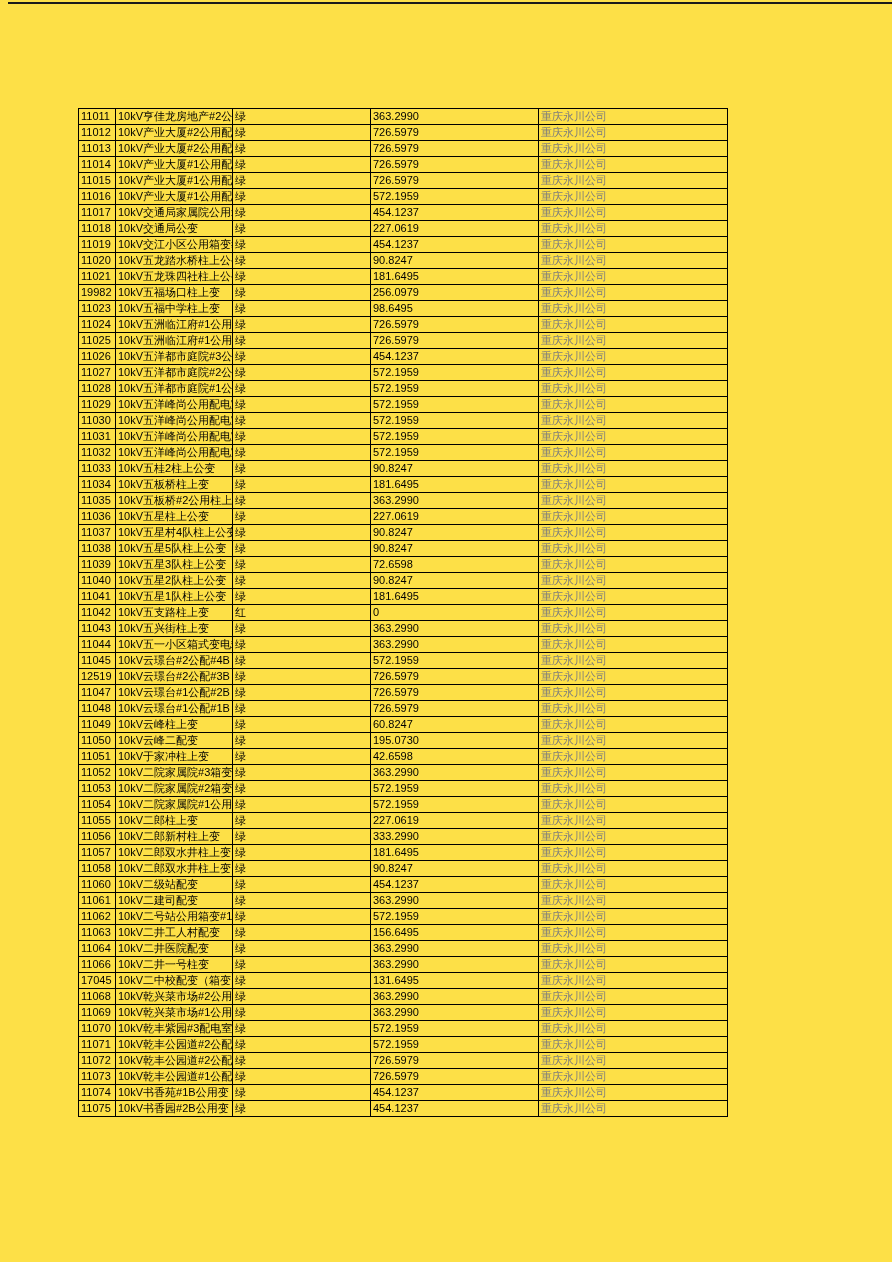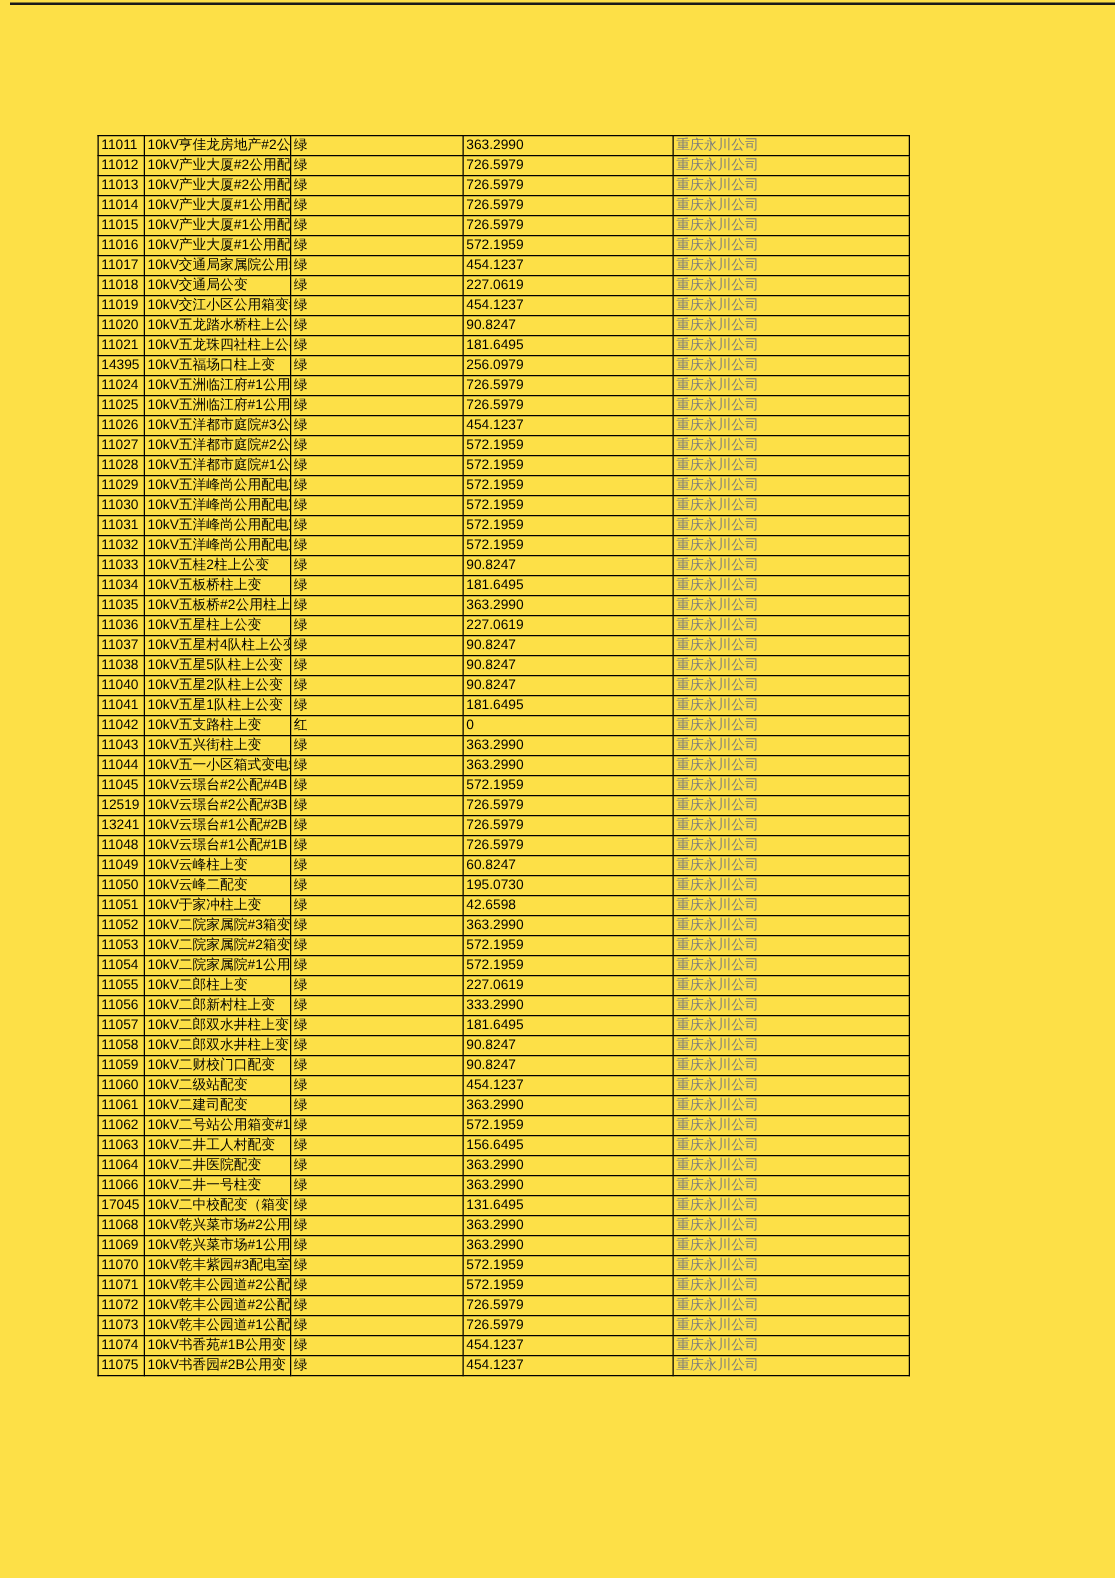--- a/index.html
+++ b/index.html
@@ -133,24 +133,31 @@
           <td class="col-company">重庆永川公司</td>
         </tr>
         <tr>
           <td class="col-id">11021</td>
           <td class="col-name">10kV五龙珠四社柱上公变</td>
           <td class="col-status">绿</td>
           <td class="col-value">181.6495</td>
           <td class="col-company">重庆永川公司</td>
         </tr>
         <tr>
-          <td class="col-id">14395</td>
+          <td class="col-id">19982</td>
           <td class="col-name">10kV五福场口柱上变</td>
           <td class="col-status">绿</td>
           <td class="col-value">256.0979</td>
+          <td class="col-company">重庆永川公司</td>
+        </tr>
+        <tr>
+          <td class="col-id">11023</td>
+          <td class="col-name">10kV五福中学柱上变</td>
+          <td class="col-status">绿</td>
+          <td class="col-value">98.6495</td>
           <td class="col-company">重庆永川公司</td>
         </tr>
         <tr>
           <td class="col-id">11024</td>
           <td class="col-name">10kV五洲临江府#1公用配</td>
           <td class="col-status">绿</td>
           <td class="col-value">726.5979</td>
           <td class="col-company">重庆永川公司</td>
         </tr>
         <tr>
@@ -242,20 +249,27 @@
           <td class="col-name">10kV五星村4队柱上公变</td>
           <td class="col-status">绿</td>
           <td class="col-value">90.8247</td>
           <td class="col-company">重庆永川公司</td>
         </tr>
         <tr>
           <td class="col-id">11038</td>
           <td class="col-name">10kV五星5队柱上公变</td>
           <td class="col-status">绿</td>
           <td class="col-value">90.8247</td>
+          <td class="col-company">重庆永川公司</td>
+        </tr>
+        <tr>
+          <td class="col-id">11039</td>
+          <td class="col-name">10kV五星3队柱上公变</td>
+          <td class="col-status">绿</td>
+          <td class="col-value">72.6598</td>
           <td class="col-company">重庆永川公司</td>
         </tr>
         <tr>
           <td class="col-id">11040</td>
           <td class="col-name">10kV五星2队柱上公变</td>
           <td class="col-status">绿</td>
           <td class="col-value">90.8247</td>
           <td class="col-company">重庆永川公司</td>
         </tr>
         <tr>
@@ -294,21 +308,21 @@
           <td class="col-company">重庆永川公司</td>
         </tr>
         <tr>
           <td class="col-id">12519</td>
           <td class="col-name">10kV云璟台#2公配#3B</td>
           <td class="col-status">绿</td>
           <td class="col-value">726.5979</td>
           <td class="col-company">重庆永川公司</td>
         </tr>
         <tr>
-          <td class="col-id">13241</td>
+          <td class="col-id">11047</td>
           <td class="col-name">10kV云璟台#1公配#2B</td>
           <td class="col-status">绿</td>
           <td class="col-value">726.5979</td>
           <td class="col-company">重庆永川公司</td>
         </tr>
         <tr>
           <td class="col-id">11048</td>
           <td class="col-name">10kV云璟台#1公配#1B</td>
           <td class="col-status">绿</td>
           <td class="col-value">726.5979</td>
@@ -373,27 +387,20 @@
         <tr>
           <td class="col-id">11057</td>
           <td class="col-name">10kV二郎双水井柱上变</td>
           <td class="col-status">绿</td>
           <td class="col-value">181.6495</td>
           <td class="col-company">重庆永川公司</td>
         </tr>
         <tr>
           <td class="col-id">11058</td>
           <td class="col-name">10kV二郎双水井柱上变</td>
-          <td class="col-status">绿</td>
-          <td class="col-value">90.8247</td>
-          <td class="col-company">重庆永川公司</td>
-        </tr>
-        <tr>
-          <td class="col-id">11059</td>
-          <td class="col-name">10kV二财校门口配变</td>
           <td class="col-status">绿</td>
           <td class="col-value">90.8247</td>
           <td class="col-company">重庆永川公司</td>
         </tr>
         <tr>
           <td class="col-id">11060</td>
           <td class="col-name">10kV二级站配变</td>
           <td class="col-status">绿</td>
           <td class="col-value">454.1237</td>
           <td class="col-company">重庆永川公司</td>

